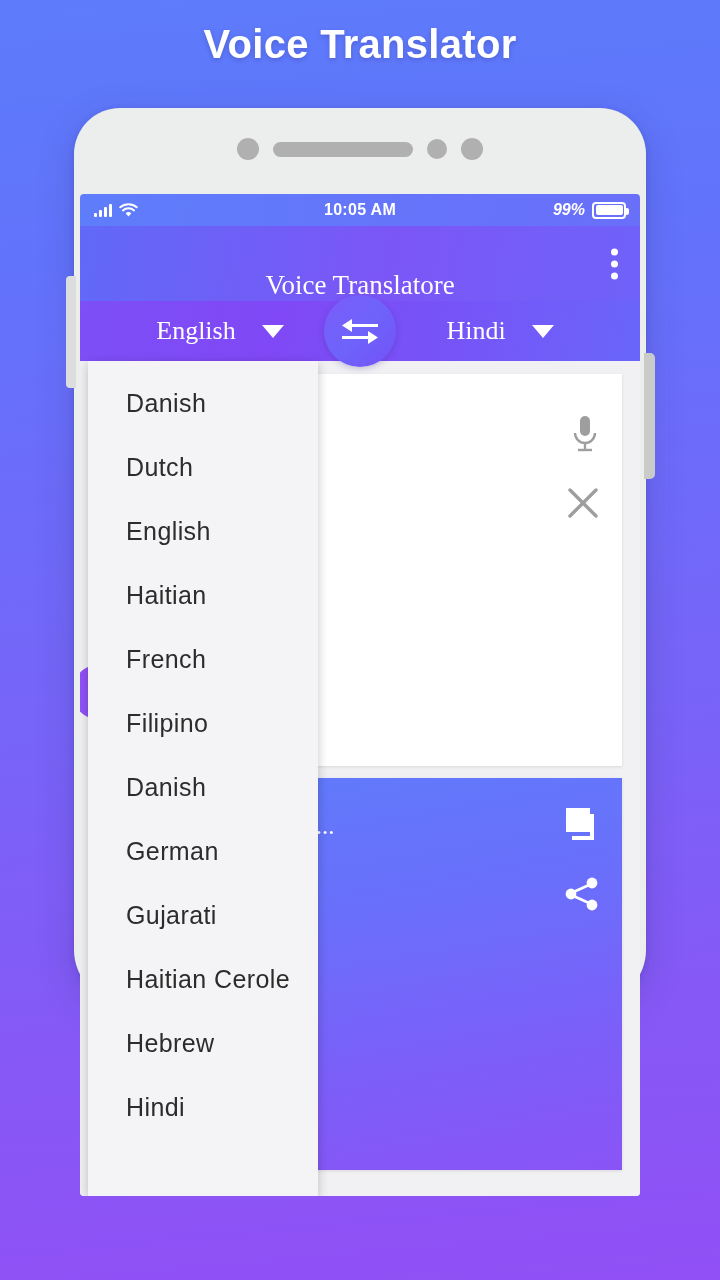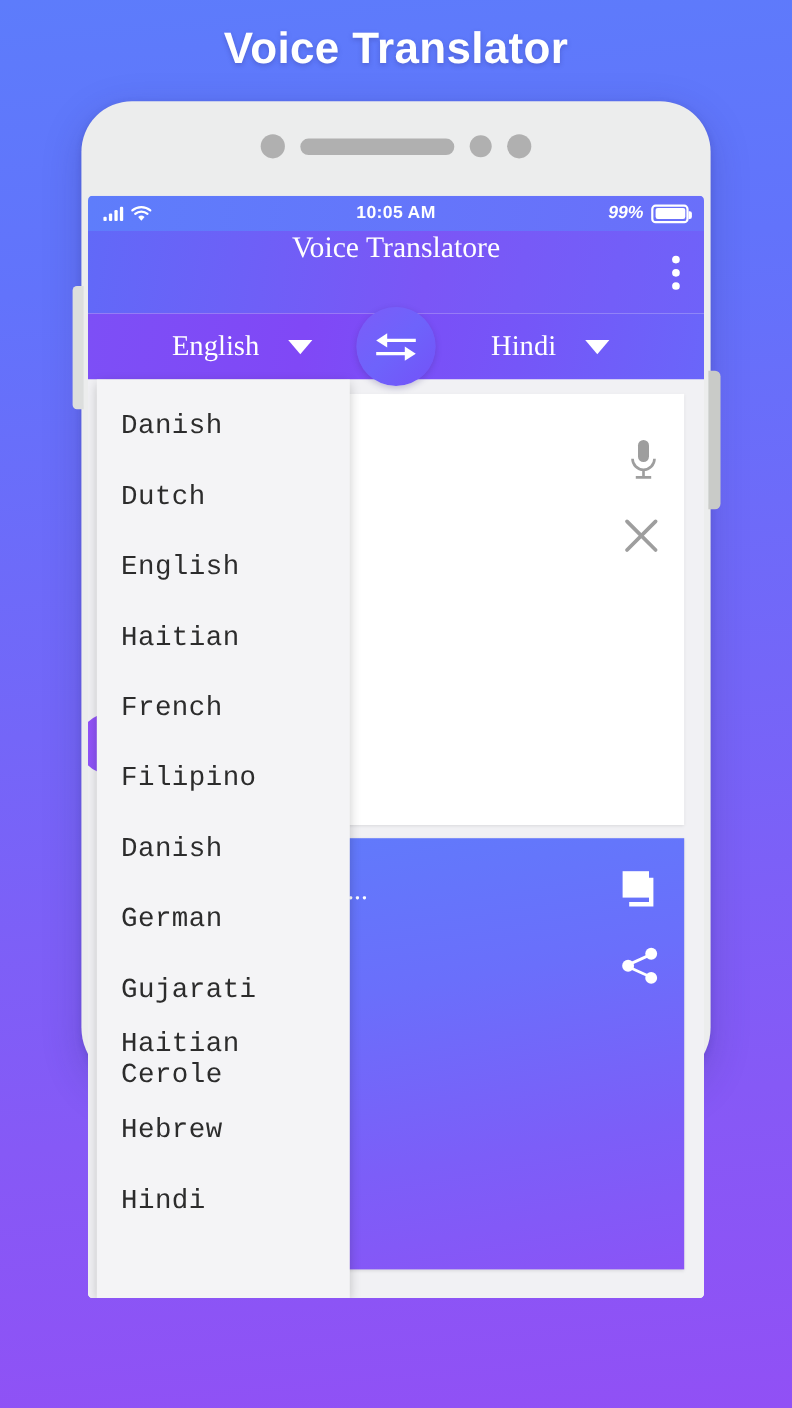--- a/index.html
+++ b/index.html
@@ -13,21 +13,21 @@
   
   #page-title {
     position:absolute; top:22px; left:0; width:720px;
     text-align:center; color:#ffffff;
     font-size:40px; font-weight:700; letter-spacing:.3px;
     text-shadow:0 2px 5px rgba(40,40,120,.28);
   }
 
   
   #phone {
-    position:absolute; left:74px; top:92px;
+    position:absolute; left:74px; top:108px;
     width:572px; height:894px;
     background:#eceded;
     border-radius:46px 46px 52px 52px;
     box-shadow:0 10px 36px rgba(40,40,110,.22), 0 2px 6px rgba(40,40,110,.16);
   }
   #phone-btn-left {
     position:absolute; left:-8px; top:168px; width:10px; height:112px;
     background:#dcdedd; border-radius:4px 0 0 4px;
   }
   #phone-btn-right {
@@ -72,21 +72,21 @@
     position:relative; }
   #battery::after { content:""; position:absolute; right:-5px; top:4px;
     width:3px; height:7px; background:#fff; border-radius:0 2px 2px 0; }
   #battery-fill { position:absolute; left:1.5px; top:1.5px; bottom:1.5px;
     width:90%; background:#fff; border-radius:2px; }
 
   
   #app-bar {
     height:75px; width:100%;
     background:linear-gradient(100deg,#6169f8 0%,#7b56f6 55%,#6f62f9 100%);
-    display:flex; align-items:flex-start; justify-content:center;
+    display:flex; align-items:flex-end; justify-content:center;
     position:relative;
   }
   #app-title { color:#fff; font-size:27px; font-family:"Liberation Serif", serif; }
   #overflow-menu { position:absolute; right:22px; top:50%; transform:translateY(-50%);
     display:flex; flex-direction:column; gap:5px; cursor:pointer; }
   #overflow-menu span { width:7px; height:7px; border-radius:50%; background:#fff; display:block; }
 
   
   #lang-bar {
     height:60px; width:100%;
@@ -140,22 +140,22 @@
   #lang-dropdown {
     position:absolute; left:8px; top:167px;
     width:230px; height:835px;
     background:#f4f4f6;
     box-shadow:0 3px 10px rgba(0,0,0,.22);
     z-index:40; overflow:hidden;
     padding-top:10px;
   }
   .dd-item {
     height:64px; display:flex; align-items:center; padding-left:22px;
-    font-family:Liberation Mono, monospace;
-    font-size:25px; color:#2c2c2c; cursor:pointer; letter-spacing:.4px;
+    font-family:Liberation Sans, sans-serif;
+    font-size:25px; color:#2c2c2c; cursor:pointer; letter-spacing:.4px;margin-left:16px;
   }
 </style>
 </head>
 <body>
 
 <div id="page-title">Voice Translator</div>
 
 <div id="phone">
 
   <div id="phone-btn-left"></div>

